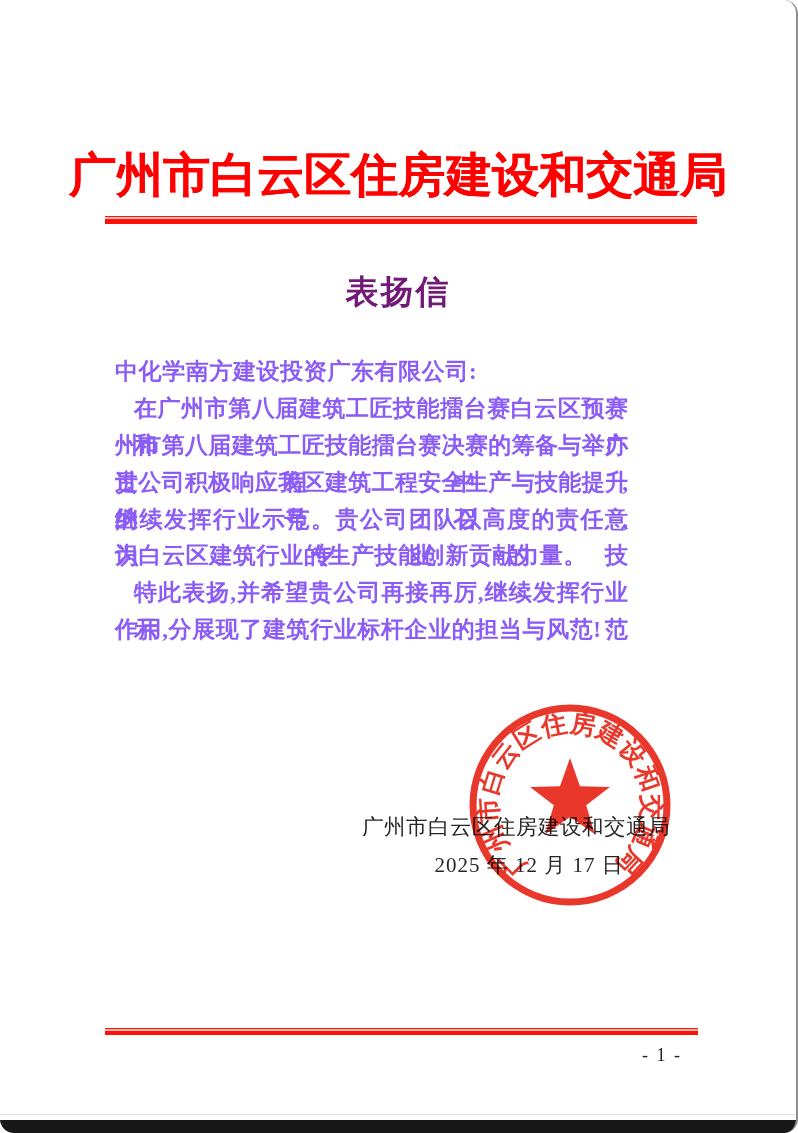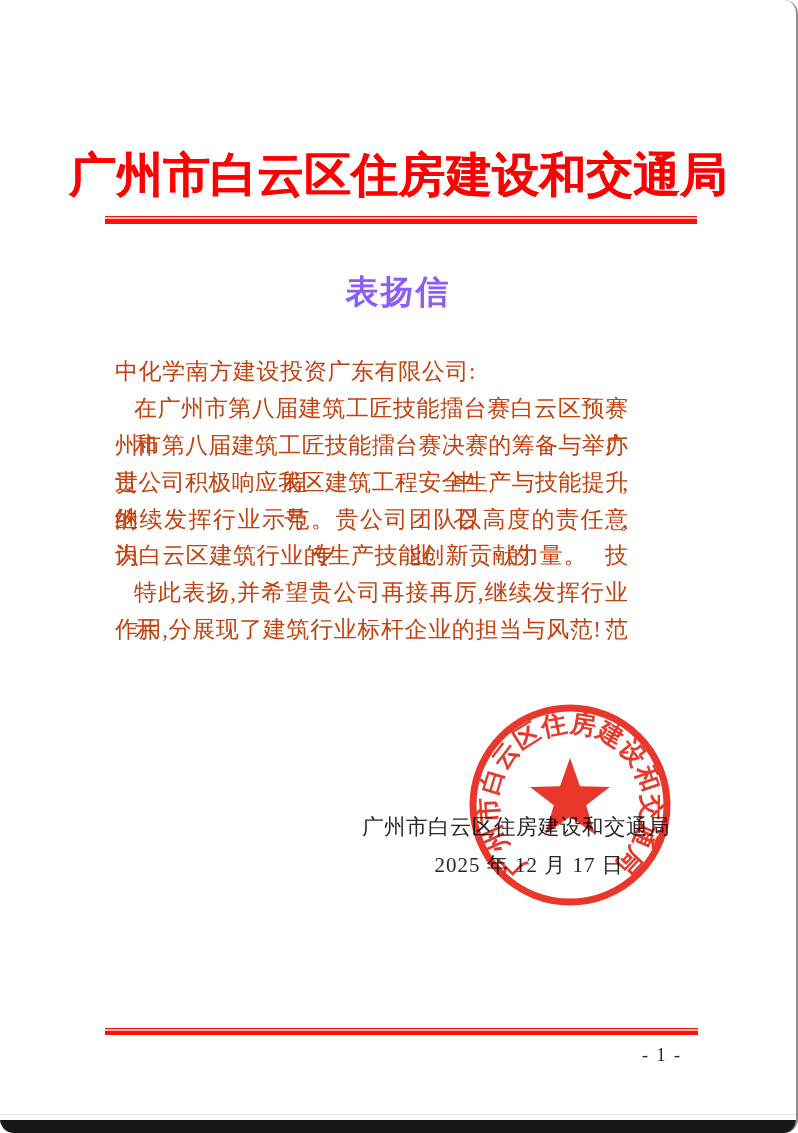--- a/index.html
+++ b/index.html
@@ -25,27 +25,28 @@
     text-shadow: 0.5px 0 0 #fe0000;
   }
   .red-rule-top {
     position: absolute; top: 216px; left: 105px; width: 592px; height: 8px;
     background: linear-gradient(180deg, #ef1a0e 0%, #ef1a0e 16%, #ffb4ac 16%, #ffb4ac 38%, #fb120a 38%, #fb120a 100%);
   }
   
   .doc-title {
     position: absolute; top: 270px; left: 0; width: 100%;
     text-align: center;
-    font-size: 33px; font-weight: bold; color: #8b5cf6;
+    font-size: 33px; font-weight: bold; color: #701a75;
     letter-spacing: 2px;
   }
   
   .body-text {
     position: absolute; top: 354px; left: 115px; width: 513px;
-    color: #c2410c;
+    color: #8b5cf6;
+    font-weight: bold;
   }
   .ln {
     height: 36.9px; line-height: 36.9px;
     font-size: 23px; letter-spacing: 0.6px;
     white-space: nowrap;
   }
   .ln.stretch {
     white-space: normal;
     text-align: justify;
     text-align-last: justify;

